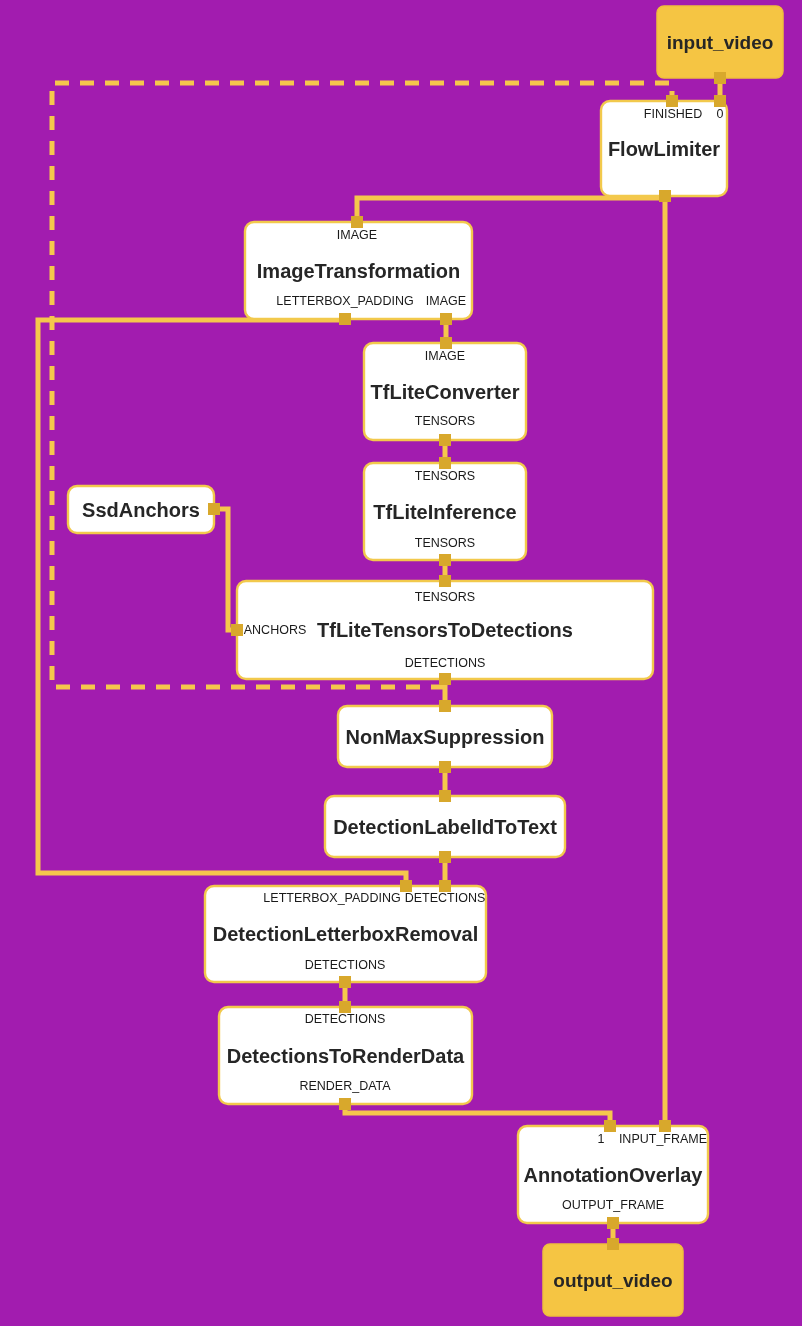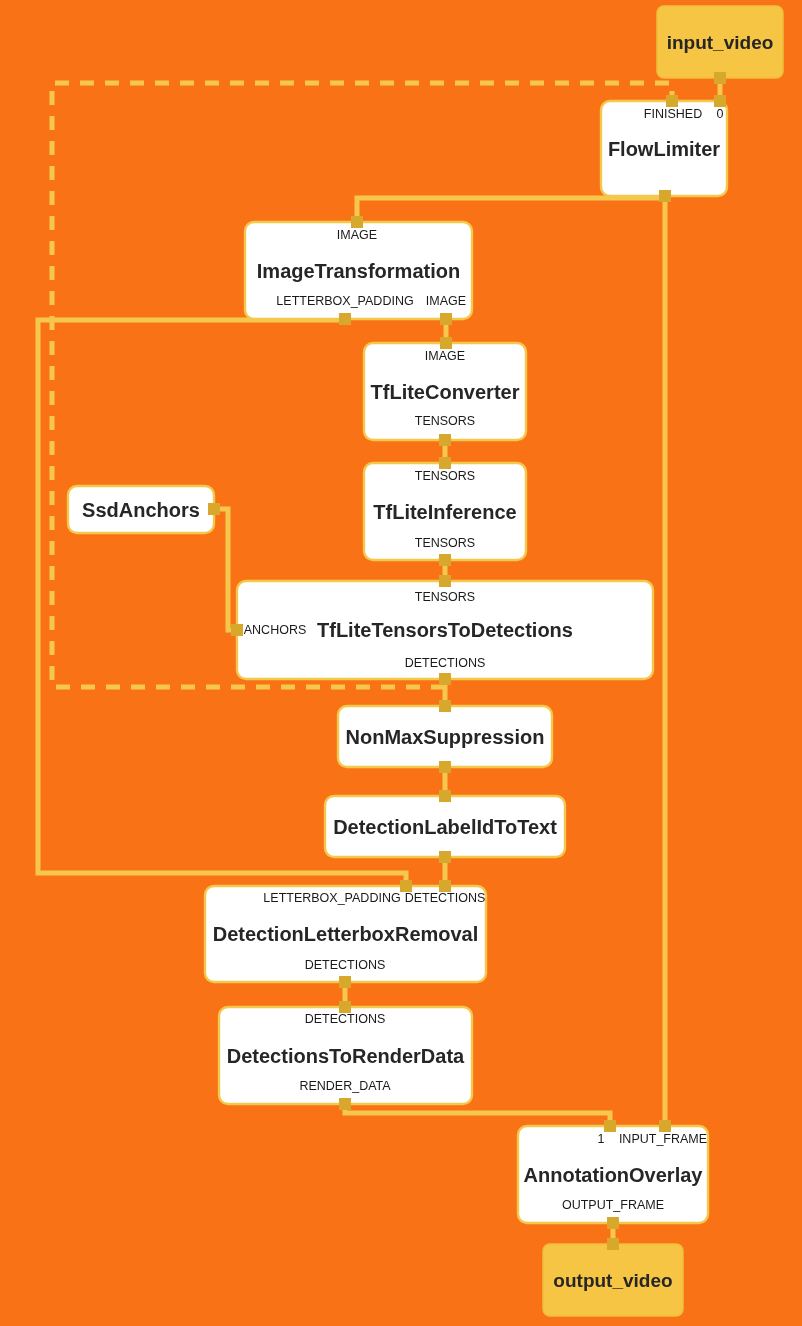--- a/index.html
+++ b/index.html
@@ -4,21 +4,21 @@
 <style>
   html, body {
     margin: 0;
     padding: 0;
     background: #ffffff;
   }
   #graph-root {
     position: relative;
     width: 802px;
     height: 1326px;
-    background: #f97316;
+    background: #a21caf;
     font-family: "Liberation Sans", sans-serif;
     overflow: hidden;
   }
   svg.graph-canvas {
     position: absolute;
     inset: 0;
     width: 802px;
     height: 1326px;
     display: block;
   }

